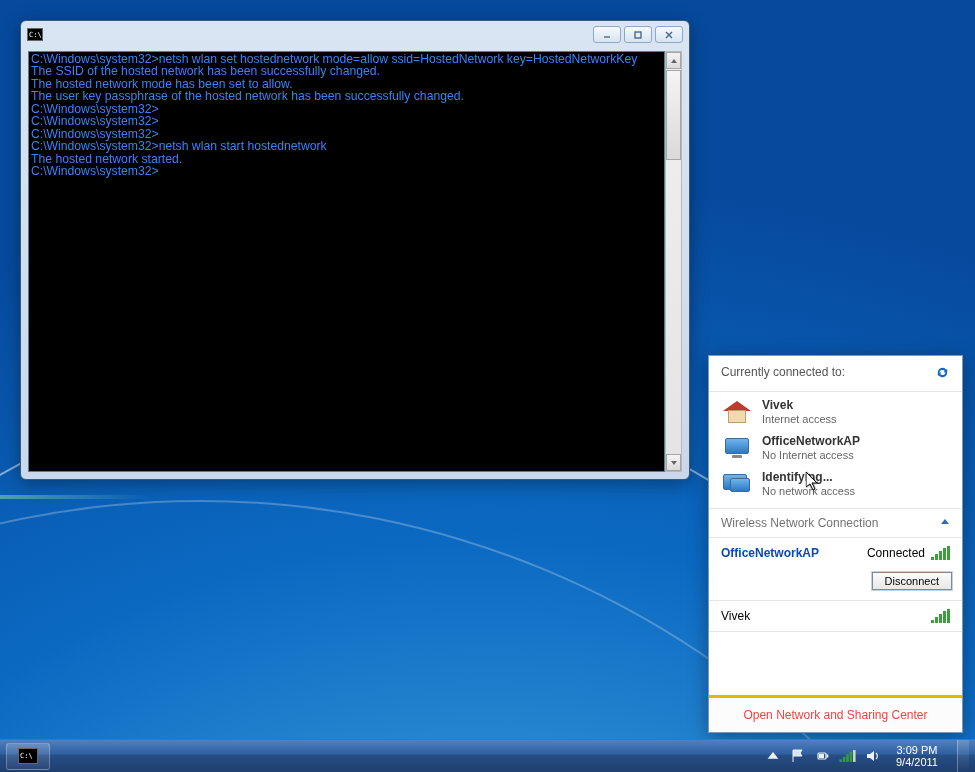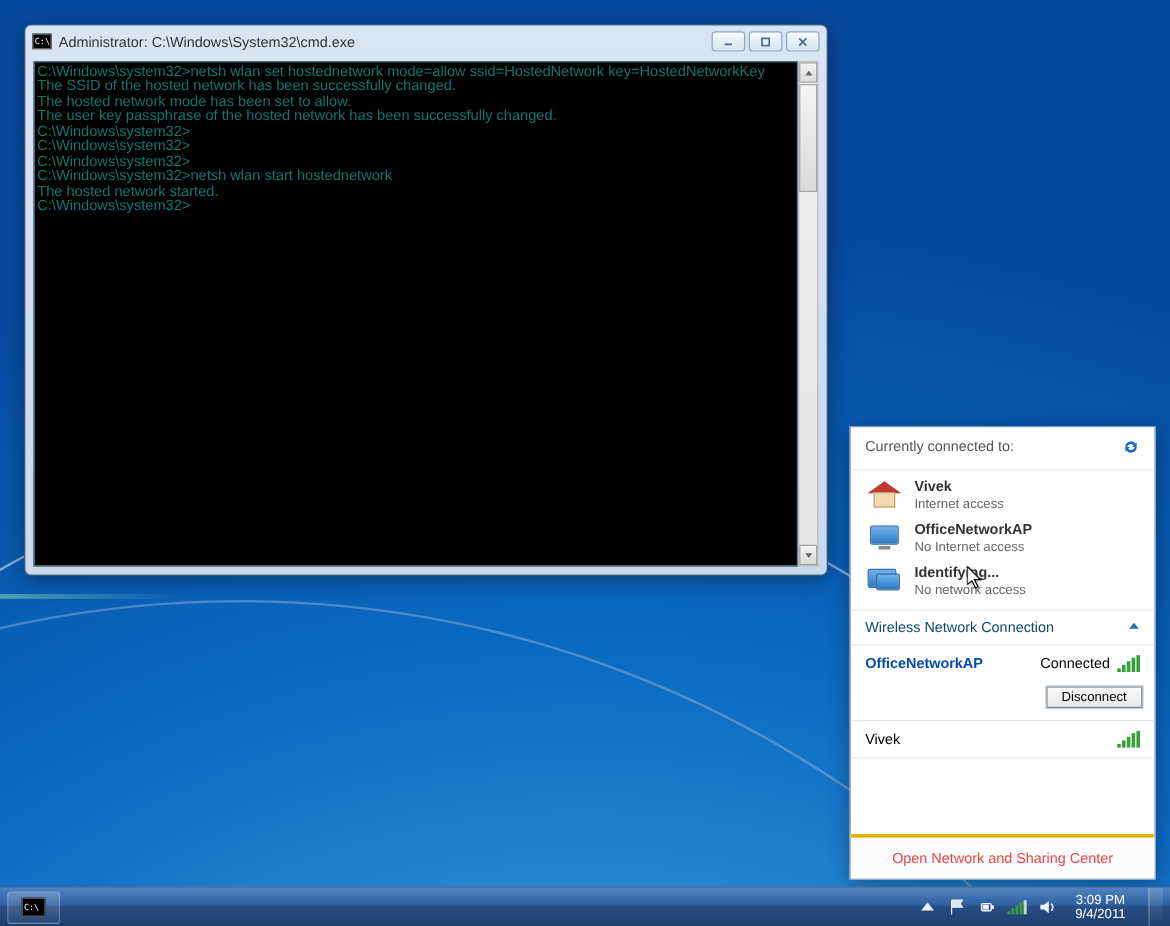--- a/index.html
+++ b/index.html
@@ -22,21 +22,21 @@
       box-shadow: 0 4px 18px rgba(0,0,0,0.35);
     }
     .titlebar { height: 27px; padding: 0 6px; display:flex; align-items:center; gap:6px; font-size:12px; color:#333; }
     .titlebar .icon-cmd { width:16px; height:13px; background:#000; border:1px solid #666; display:inline-flex; align-items:center; justify-content:flex-start; }
     .titlebar .icon-cmd::before { content:"C:\\"; color:#fff; font-size:7px; font-family:monospace; padding-left:1px; }
     .titlebar .wbuttons { margin-left:auto; display:flex; gap:3px; }
     .wbtn { width:28px; height:17px; border:1px solid #8ea9c8; border-radius:3px; background: linear-gradient(#f5fafd,#d6e4f0); font-size:10px; display:flex; align-items:center; justify-content:center; color:#4a6a8a; cursor:default;}
     .wbtn svg { width:10px; height:10px; }
     .cmd-client {
       position:absolute; left:7px; right:7px; top:30px; bottom:7px;
-      background:#000; color:#0f766e; font-family:"Lucida Console","Consolas",monospace;
+      background:#000; color:#3b82f6; font-family:"Lucida Console","Consolas",monospace;
       font-size:12.2px; line-height:1.02; padding:1px 2px; overflow:hidden;
       border:1px solid #5a7a9a;
     }
     .cmd-client .line { white-space: pre-wrap; word-break: break-all; }
     .cmd-scroll { position:absolute; right:7px; top:30px; bottom:7px; width:17px; background:linear-gradient(#f0f0f0,#e4e4e4); border:1px solid #b8b8b8; }
     .cmd-scroll .arrow, .cmd-scroll .thumb { position:absolute; left:0; right:0; background:linear-gradient(#f4f4f4,#dadada); border:1px solid #a5a5a5; display:flex; align-items:center; justify-content:center;}
     .cmd-scroll .arrow.up { top:0; height:17px;}
     .cmd-scroll .arrow.dn { bottom:0; height:17px;}
     .cmd-scroll .thumb { top:18px; height:90px; }
 
@@ -49,21 +49,21 @@
     }
     .nf-header { padding:9px 12px 8px; border-bottom:1px solid #e4e6ea; display:flex; align-items:flex-start;}
     .nf-header .t { color:#555; }
     .nf-refresh { margin-left:auto; color:#1068c9; font-size:14px;}
     .nf-refresh svg { width:15px; height:15px; }
     .nf-items { padding: 2px 12px 6px; border-bottom:1px solid #e4e6ea;}
     .nf-item { display:flex; gap:9px; align-items:center; padding:4px 0;}
     .nf-item .ico { width:32px; height:28px; display:flex; align-items:center; justify-content:center;}
     .nf-item .txt b { color:#333; font-weight:600; display:block;}
     .nf-item .txt span { color:#666; font-size:11px; }
-    .nf-section { padding:7px 12px; border-bottom:1px solid #e4e6ea; color:#0c4a6e; display:flex; align-items:center;}
+    .nf-section { padding:7px 12px; border-bottom:1px solid #e4e6ea; color:#737373; display:flex; align-items:center;}
     .nf-section .chev { margin-left:auto; color:#2a6bc5; font-size:10px; }
     .nf-net { border-bottom:1px solid #e4e6ea; }
     .nf-net-row { padding: 8px 12px; display:flex; align-items:center;}
     .nf-net-row.sel .name { color:#064bb5; font-weight:600; }
     .nf-net-row .st { margin-left:auto; margin-right:6px;}
     .nf-net-row.sel .st { font-weight:400; }
     .sigbars { display:inline-flex; gap:1px; align-items:flex-end; height:14px;}
     .sigbars i { width:3px; background:#3aa03a; display:block;}
     .sigbars i:nth-child(1){height:3px;} .sigbars i:nth-child(2){height:6px;}
     .sigbars i:nth-child(3){height:9px;} .sigbars i:nth-child(4){height:12px;}
@@ -107,21 +107,20 @@
 </head>
 <body>
 
 <div class="curve1"></div>
 <div class="curve2"></div>
 <div class="curve3"></div>
 
 <div class="cmd-window">
   <div class="titlebar">
     <span class="icon-cmd"></span>
-    <span>Administrator: C:\Windows\System32\cmd.exe</span>
     <div class="wbuttons">
       <div class="wbtn">
         <svg viewBox="0 0 10 10">
             <line x1="2" y1="7" x2="8" y2="7" stroke="#4a6a8a" stroke-width="1.4"></line>
           </svg>
       </div>
       <div class="wbtn">
         <svg viewBox="0 0 10 10">
             <rect x="2" y="2" width="6" height="6" fill="none" stroke="#4a6a8a" stroke-width="1.4"></rect>
           </svg>

